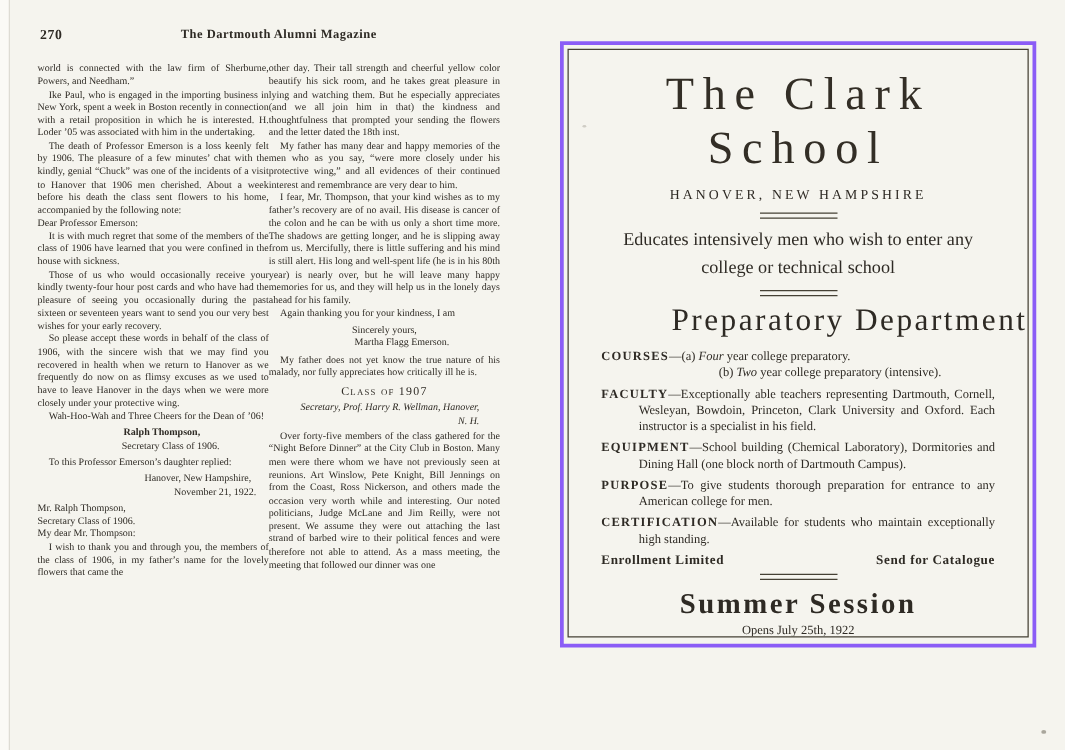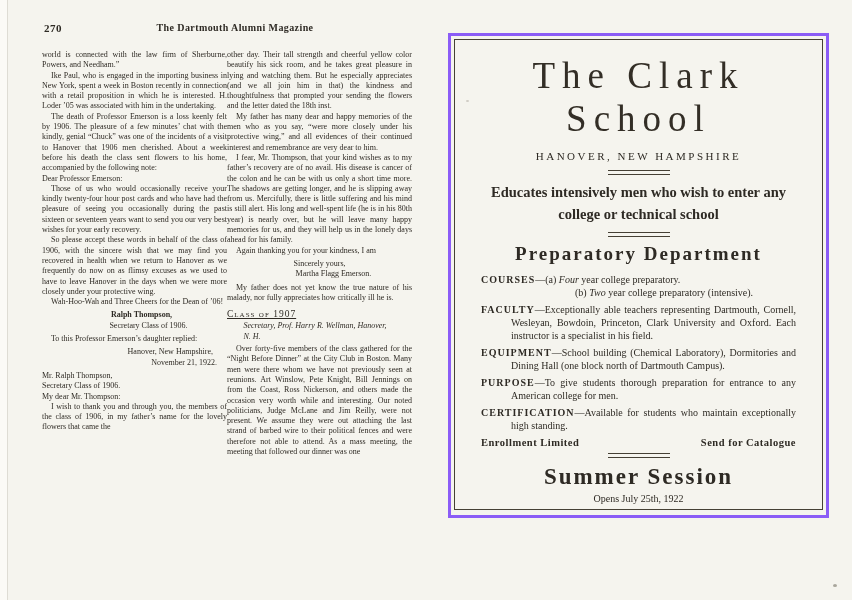--- a/index.html
+++ b/index.html
@@ -6,47 +6,47 @@
   body{
     width:852px;height:600px;overflow:hidden;position:relative;
     background:#f5f4ee;
     font-family:"Liberation Serif", serif;
     color:#2e2a24;
   }
   
   .edge-strip{position:absolute;left:0;top:0;width:7px;height:600px;background:#fbfaf6;border-right:1px solid #dedcd4;}
   .speck{position:absolute;border-radius:50%;background:#a9a69c;}
   
-  .left-page{position:absolute;left:42px;top:22px;width:386px;}
+  .left-page{position:absolute;left:30px;top:22px;width:386px;}
   .page-header{position:relative;height:16px;margin-bottom:12px;}
   .page-num{position:absolute;left:2px;top:0;font-weight:bold;font-size:11px;letter-spacing:.5px;}
   .mag-title{display:block;text-align:center;font-weight:bold;font-size:10px;letter-spacing:.4px;font-family:Liberation Serif, serif;}
   .columns{display:flex;}
   .col{width:185px;font-size:8px;line-height:10.3px;text-align:justify;}
   .col p{margin:0;}
   .in{text-indent:9px;}
   .np{text-indent:0;}
   .sig-c{text-align:center;text-indent:0;margin:1px 0;}
   .pad14{padding-left:14px;font-weight:bold;}
   .pad28{padding-left:28px;text-align:center;}
   .addr{text-align:right;text-indent:0;padding-right:14px;}
   .addr2{text-align:right;text-indent:0;padding-right:10px;}
   .gap-top{margin-top:3px !important;}
-  .class-heading{text-indent:0;font-variant:small-caps;font-size:9.5px;letter-spacing:1px;margin:6px 0 2px 0 !important;text-decoration:underline;}
-  .sec-line{font-style:italic;text-align:left;text-indent:0;max-width:152px;margin:0 auto 2px auto !important;}
+  .class-heading{text-align:center;text-indent:0;font-variant:small-caps;font-size:9.5px;letter-spacing:1px;margin:6px 0 2px 0 !important;}
+  .sec-line{font-style:italic;text-align:right;text-indent:0;max-width:152px;margin:0 auto 2px auto !important;}
   
   .ad-outer{position:absolute;left:448px;top:33px;width:381px;height:485px;border:3px solid #8b5cf6;box-sizing:border-box;background:transparent;}
   .ad-inner{border:1px solid #454034;margin:3px;height:calc(100% - 8px);box-sizing:border-box;overflow:hidden;text-align:center;}
   .ad-title{margin-top:15px;font-size:37px;line-height:1.15;letter-spacing:7px;color:#332e26;}
   .ad-location{margin-top:10px;font-size:11px;letter-spacing:2.5px;}
   .double-rule{width:62px;height:3px;border-top:1px solid #454034;border-bottom:1px solid #454034;margin:8px auto 0 auto;}
   .double-rule.r2{margin-top:6px;}
   .double-rule.r3{margin-top:5px;}
-  .ad-tagline{margin-top:7px;font-size:14.5px;line-height:1.5;font-weight:bold;}
-  .ad-dept{margin-top:6px;font-size:19px;font-weight:bold;letter-spacing:2px;}
+  .ad-tagline{margin-top:7px;font-size:14.5px;line-height:1.5;}
+  .ad-dept{margin-top:6px;font-size:25px;font-weight:normal;letter-spacing:2px;text-align:right;}
   .ad-items{margin:8px 26px 0 26px;text-align:left;font-size:10px;line-height:1.3;}
   .ad-item{padding-left:30px;text-indent:-30px;margin-bottom:4px;text-align:justify;}
   .ad-item .lbl{font-weight:bold;letter-spacing:1px;}
   .c-line2{padding-left:64px;text-indent:0;}
   .enroll-row{display:flex;justify-content:space-between;margin:5px 26px 0 26px;font-size:10.5px;font-weight:bold;letter-spacing:.5px;text-align:right;}
   .ad-summer{margin-top:6px;font-size:23px;font-weight:bold;letter-spacing:2px;}
   .ad-opens{margin-top:3px;font-size:10px;}
   .ad-prepares{margin-top:7px;font-size:12.5px;}
 </style>
 </head>
@@ -60,20 +60,21 @@
   <div class="page-header">
     <span class="page-num">270</span>
     <span class="mag-title">The Dartmouth Alumni Magazine</span>
   </div>
   <div class="columns">
     <div class="col">
       <p class="np">world is connected with the law firm of Sherburne, Powers, and Needham.”</p>
       <p class="in">Ike Paul, who is engaged in the importing business in New York, spent a week in Boston recently in connection with a retail proposition in which he is interested. H. Loder ’05 was associated with him in the undertaking.</p>
       <p class="in">The death of Professor Emerson is a loss keenly felt by 1906. The pleasure of a few minutes’ chat with the kindly, genial “Chuck” was one of the incidents of a visit to Hanover that 1906 men cherished. About a week before his death the class sent flowers to his home, accompanied by the following note:</p>
       <p class="np">Dear Professor Emerson:</p>
+      <p class="in">It is with much regret that some of the members of the class of 1906 have learned that you were confined in the house with sickness.</p>
       <p class="in">Those of us who would occasionally receive your kindly twenty-four hour post cards and who have had the pleasure of seeing you occasionally during the past sixteen or seventeen years want to send you our very best wishes for your early recovery.</p>
       <p class="in">So please accept these words in behalf of the class of 1906, with the sincere wish that we may find you recovered in health when we return to Hanover as we frequently do now on as flimsy excuses as we used to have to leave Hanover in the days when we were more closely under your protective wing.</p>
       <p class="in">Wah-Hoo-Wah and Three Cheers for the Dean of ’06!</p>
       <p class="sig-c pad14 gap-top">Ralph Thompson,</p>
       <p class="sig-c pad28">Secretary Class of 1906.</p>
       <p class="in gap-top">To this Professor Emerson’s daughter replied:</p>
       <p class="addr gap-top">Hanover, New Hampshire,</p>
       <p class="addr2">November 21, 1922.</p>
       <p class="np gap-top">Mr. Ralph Thompson,</p>
       <p class="np">Secretary Class of 1906.</p>

